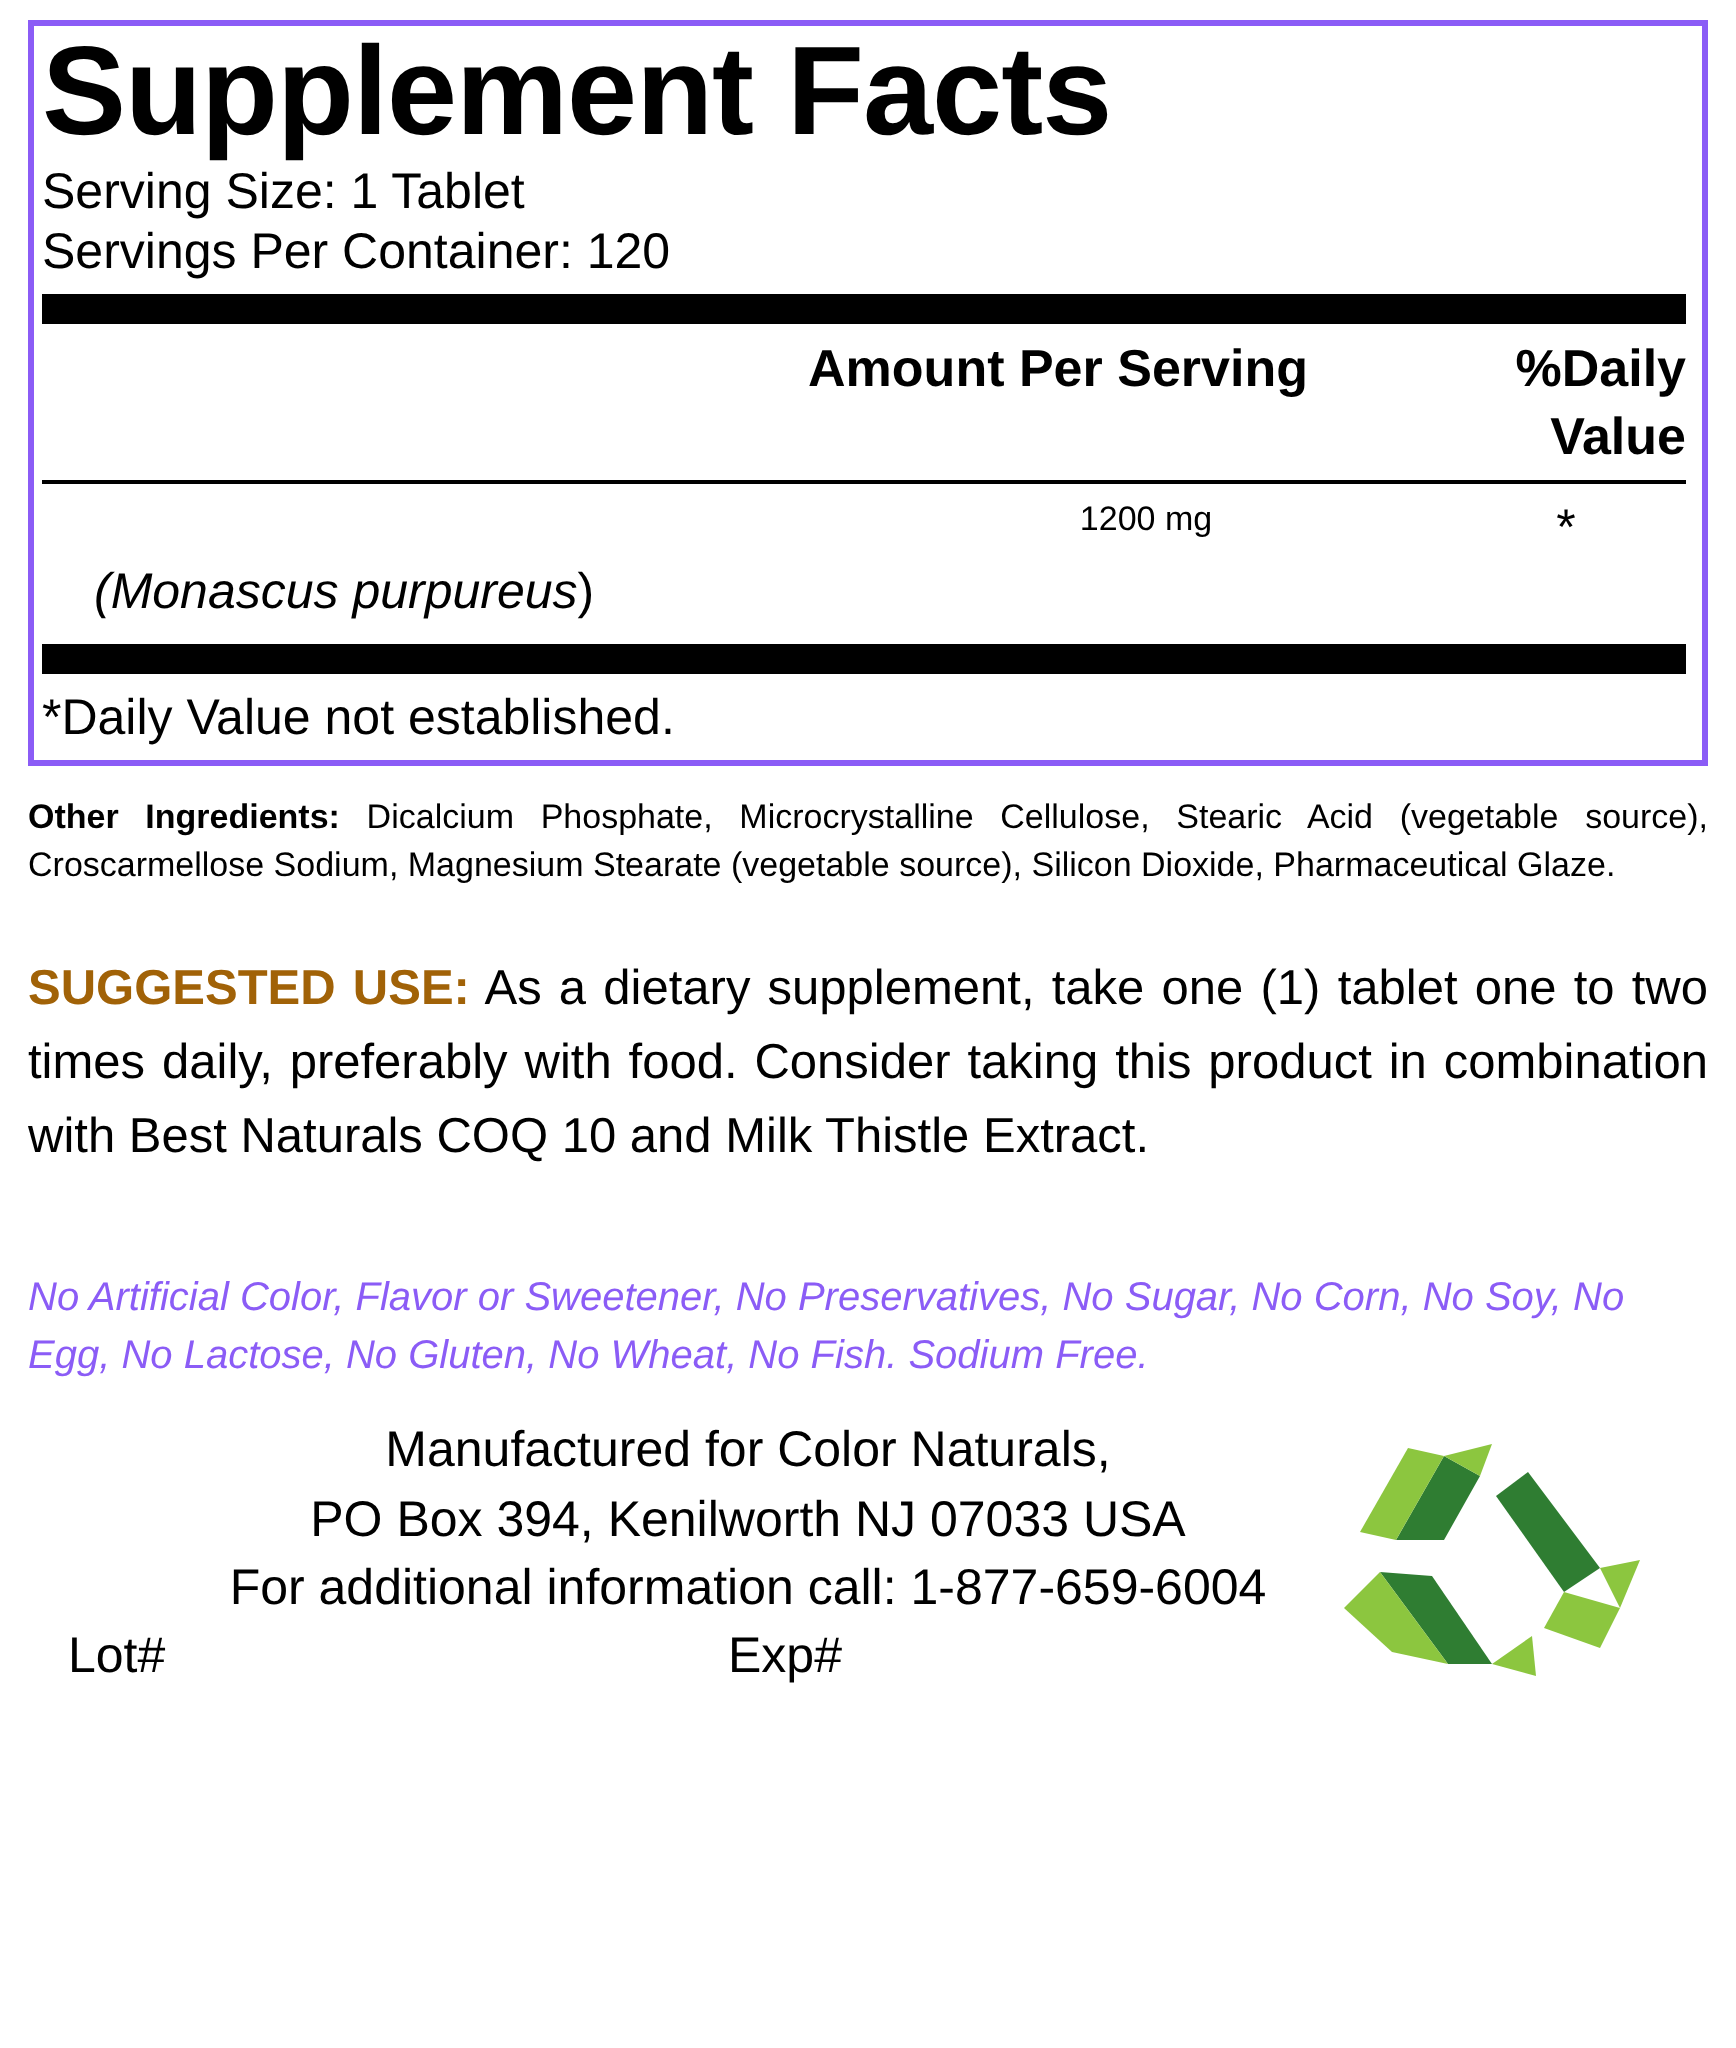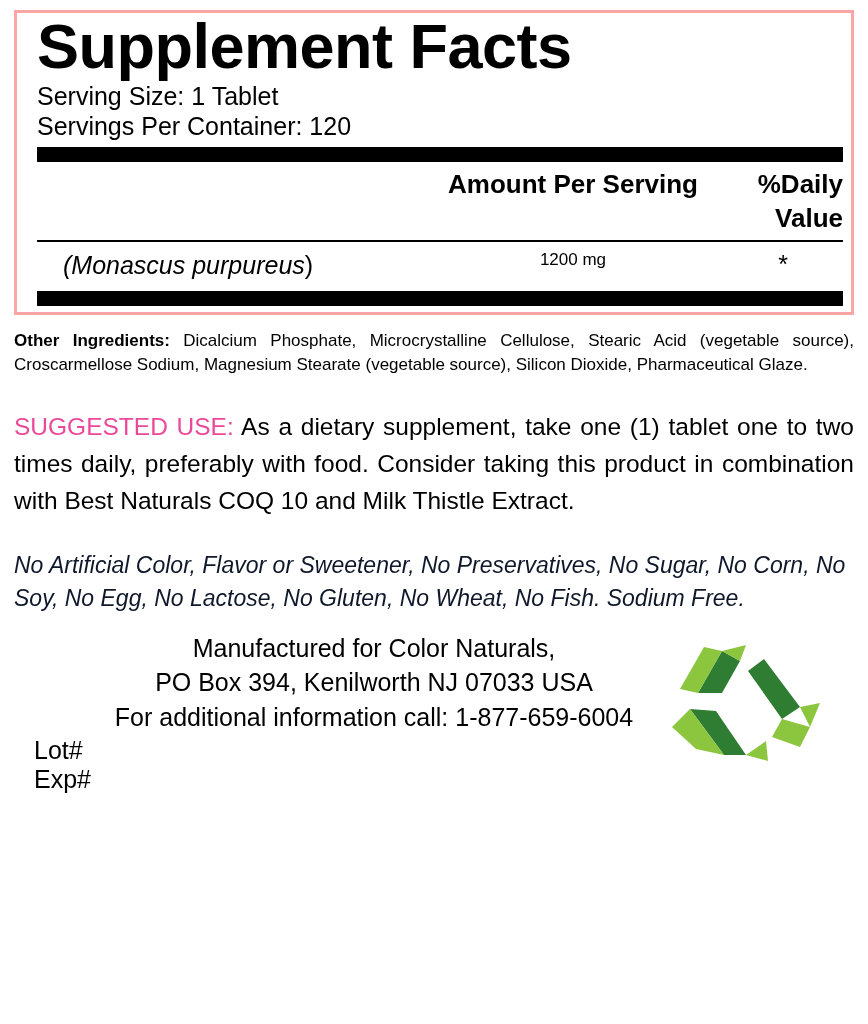--- a/index.html
+++ b/index.html
@@ -18,23 +18,23 @@
   .page {
     width: 868px;
     height: 1024px;
     box-sizing: border-box;
     padding: 10px 14px 0 14px;
     position: relative;
   }
 
   
   .panel {
-    border: 3px solid #fca5a5;
+    border: 3px solid #8b5cf6;
     box-sizing: border-box;
-    padding: 0 8px 6px 20px;
+    padding: 0 8px 6px 4px;
   }
   .sf-title {
     font-size: 63px;
     font-weight: bold;
     line-height: 1.0;
     letter-spacing: -0.5px;
     margin: 2px 0 4px 0;
     white-space: nowrap;
   }
   .serving-line {
@@ -52,20 +52,21 @@
     border-top: 15px solid #000;
     margin-top: 4px;
   }
 
   .hdr-row {
     display: flex;
     justify-content: flex-end;
     align-items: flex-start;
     padding-top: 6px;
     padding-bottom: 4px;
+    gap: 44px;
   }
   .hdr-amount {
     width: 300px;
     text-align: center;
     font-size: 26px;
     font-weight: bold;
     line-height: 1.3;
   }
   .hdr-dv {
     width: 120px;
@@ -82,20 +83,21 @@
   }
   .ing-name {
     flex: 1;
     font-size: 25px;
     line-height: 1.25;
   }
   .ing-sub {
     display: block;
     padding-left: 26px;
     font-style: italic;
+    margin-top: 31px;
   }
   .ing-sub .paren { font-style: normal; }
   .ing-amount {
     width: 300px;
     text-align: center;
     font-size: 17px;
   }
   .ing-dv {
     width: 120px;
     text-align: center;
@@ -117,52 +119,51 @@
   .other b { font-weight: bold; }
 
   
   .suggested {
     font-size: 24.5px;
     line-height: 1.5;
     margin-top: 32px;
     text-align: justify;
   }
   .suggested .label {
-    color: #ec4899;
-    font-weight: normal;
+    color: #a16207;
+    font-weight: bold;
   }
 
   
   .claims {
-    color: #0f172a;
+    color: #8b5cf6;
     font-style: italic;
-    font-size: 23px;
+    font-size: 20px;
     line-height: 1.42;
-    margin-top: 30px;
+    margin-top: 48px;
   }
 
   
   .footer {
     margin-top: 16px;
     position: relative;
     height: 170px;
   }
   .footer-text {
     text-align: center;
     font-size: 25px;
     line-height: 1.38;
     padding-right: 120px;
   }
   .footer-lot {
     display: flex;
     font-size: 25px;
     padding-right: 120px;
     padding-left: 20px;
     margin-top: 2px;
-    flex-direction: column;
   }
   .footer-lot .lot { width: 330px; }
   .recycle {
     position: absolute;
     right: 14px;
     top: 6px;
     width: 180px;
     height: 130px;
   }
 </style>
@@ -190,20 +191,21 @@
     <div class="ing-row">
       <div class="ing-name">
         <span class="ing-sub">(<span>Monascus purpureus</span><span class="paren">)</span></span>
       </div>
       <div class="ing-amount">1200 mg</div>
       <div class="ing-dv">*</div>
     </div>
 
     <div class="rule-med"></div>
 
+    <div class="footnote">*Daily Value not established.</div>
   </div>
 
   <div class="other">
     <b>Other Ingredients:</b><span> Dicalcium Phosphate, Microcrystalline Cellulose, Stearic Acid (vegetable source), Croscarmellose Sodium, Magnesium Stearate (vegetable source), Silicon Dioxide, Pharmaceutical Glaze.</span>
   </div>
 
   <div class="suggested">
     <span class="label">SUGGESTED USE:</span><span> As a dietary supplement, take one (1) tablet one to two times daily, preferably with food. Consider taking this product in combination with Best Naturals COQ 10 and Milk Thistle Extract.</span>
   </div>
 

